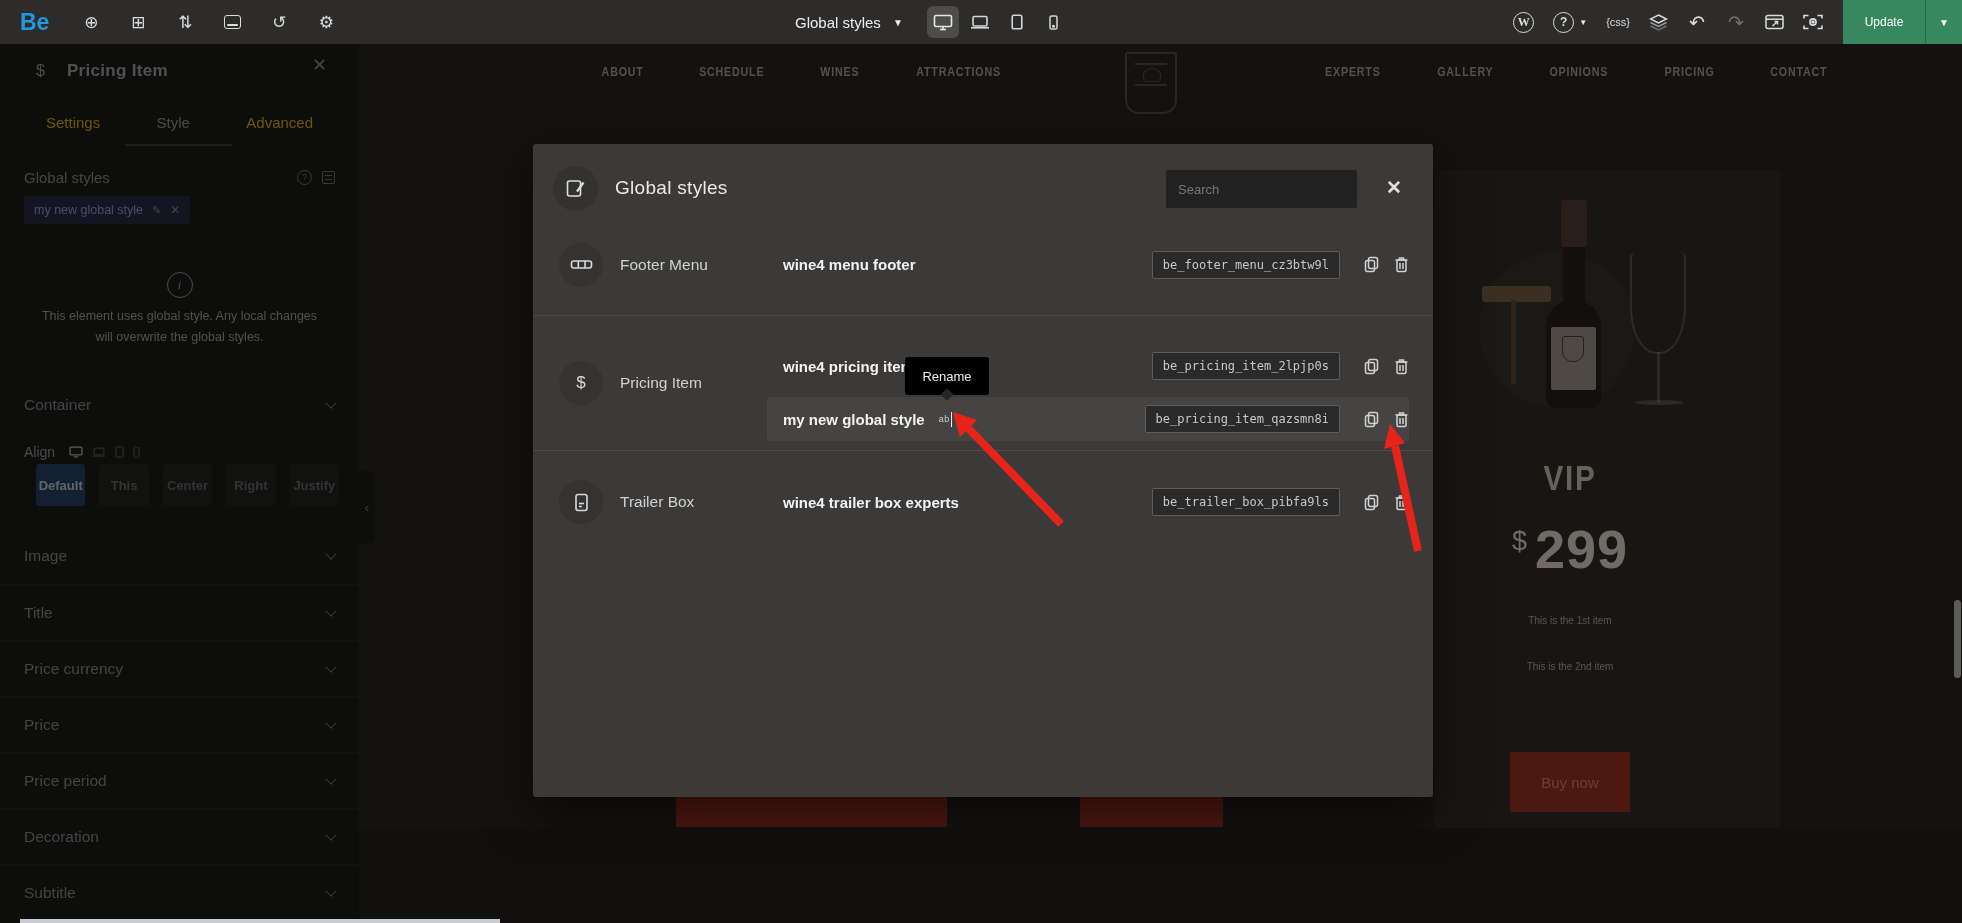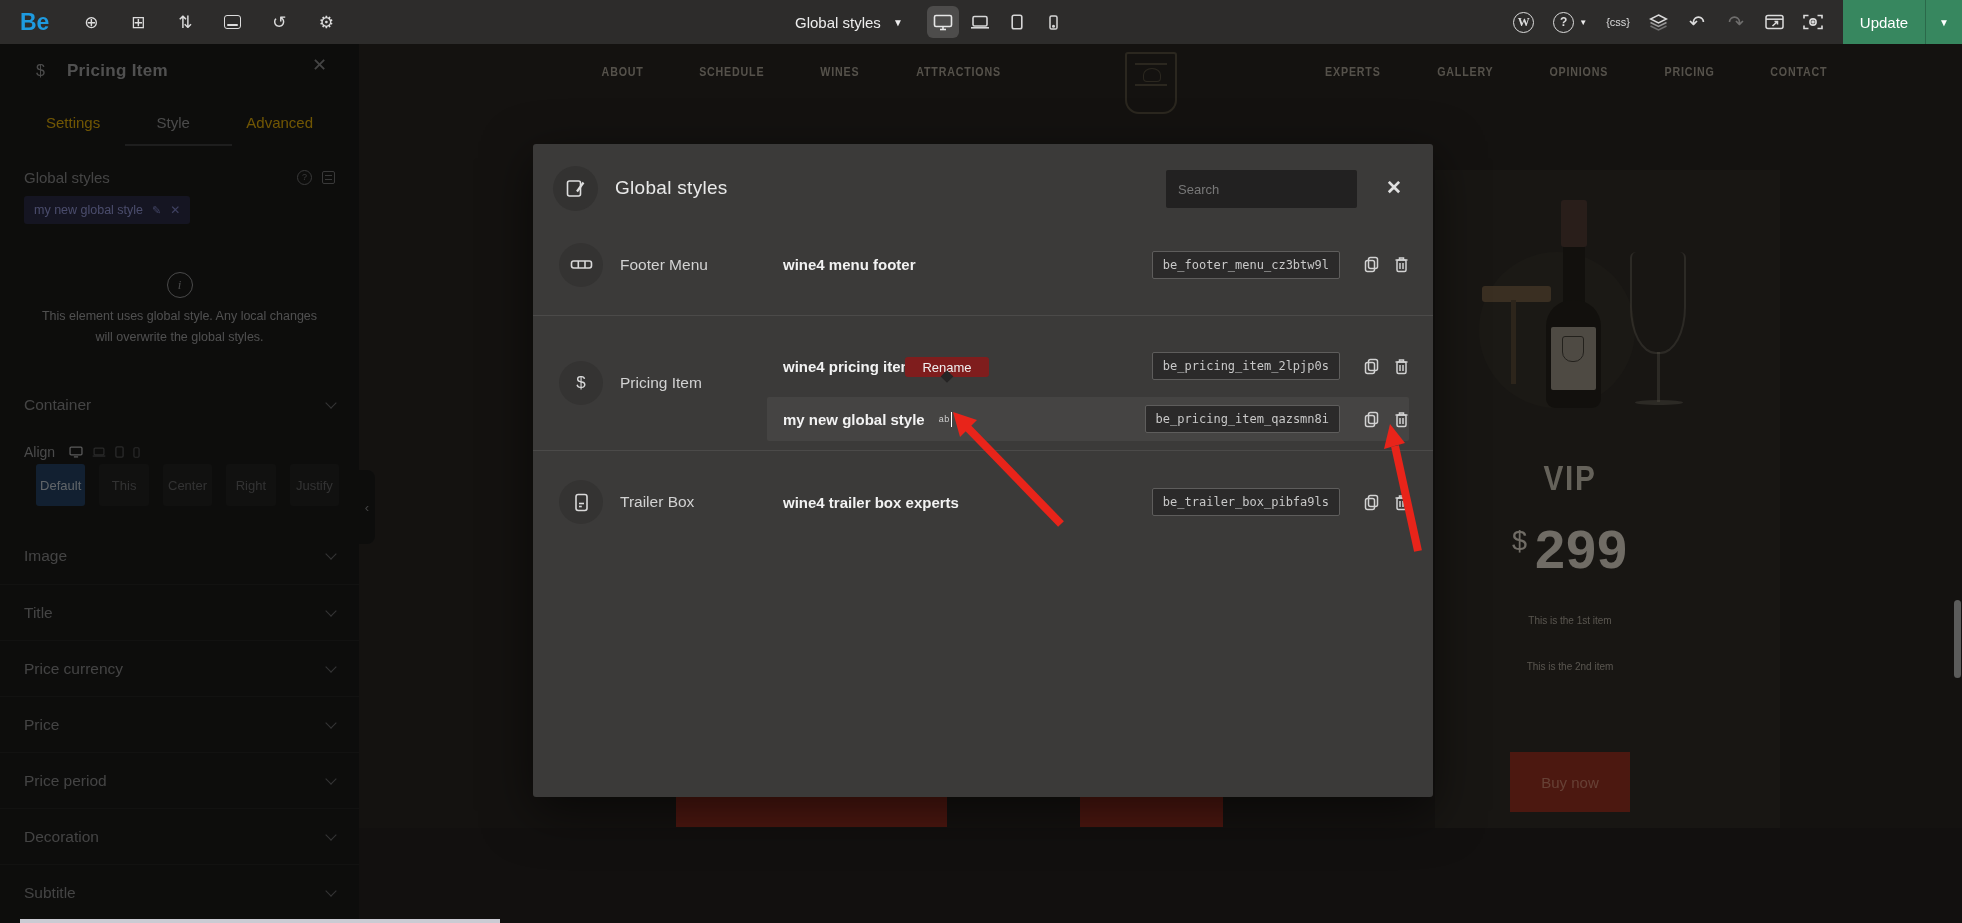--- a/index.html
+++ b/index.html
@@ -22,21 +22,21 @@
   .tb-view { display:flex; align-items:center; gap:12px; color:#ededed; font-size:15px; cursor:pointer; }
   .caret-down { font-size:10px; color:#ededed; }
   .devices { display:flex; gap:5px; }
   .dev { width:32px; height:32px; border-radius:6px; display:flex; align-items:center; justify-content:center; cursor:pointer; }
   .dev.active { background:#4d4c4b; }
   .tb-right { position:absolute; right:0; top:0; height:44px; display:flex; align-items:center; }
   .tb-ricons { display:flex; align-items:center; gap:19px; color:#dcdcdc; margin-right:20px; }
   .circ { width:21px; height:21px; border:1.6px solid #dcdcdc; border-radius:50%; display:flex; align-items:center; justify-content:center; font-size:12px; font-weight:bold; }
   .css-ic { font-size:11px; letter-spacing:0; color:#dcdcdc; }
   .dim { color:#6f6e6d; }
-  .update-btn { height:44px; width:82px; background:#37875f; color:#fff; font-size:15px; display:flex; align-items:center; justify-content:center; cursor:pointer; }
+  .update-btn { height:44px; width:82px; background:#37875f; color:#fff; font-size:12px; display:flex; align-items:center; justify-content:center; cursor:pointer; }
   .update-caret { height:44px; width:37px; background:#37875f; border-left:1px solid rgba(0,0,0,0.22); color:#fff; display:flex; align-items:center; justify-content:center; font-size:10px; cursor:pointer; }
 
   
   .sidebar { position:absolute; left:0; top:44px; width:359px; bottom:0; background:#1c1c1b; z-index:10; }
   .sb-abs { position:absolute; }
   .sb-header { left:0; right:0; top:10px; height:34px; display:flex; align-items:center; }
   .sb-dollar { margin-left:36px; color:#9e9e9e; font-size:16px; }
   .sb-title { margin-left:22px; color:#a8a8a8; font-size:17px; font-weight:bold; letter-spacing:.3px; }
   .sb-close { position:absolute; right:32px; top:0; color:#8f8f8f; font-size:18px; cursor:pointer; }
   .sb-tabs { left:0; right:0; top:62px; height:32px; display:flex; justify-content:space-between; padding:0 46px; align-items:center; font-size:15px; }
@@ -51,21 +51,21 @@
   .mini-sq b { position:absolute; left:2px; right:2px; top:7px; height:1.3px; background:#777; }
   .gs-tag { left:24px; top:152px; height:28px; background:#2d2d47; border-radius:3px; display:inline-flex; align-items:center; padding:0 10px; gap:9px; font-size:12.5px; color:#9a9ee0; cursor:pointer; }
   .gs-tag .pencil { font-size:11px; color:#8488cc; cursor:pointer; }
   .gs-tag .x { font-size:12px; color:#8488cc; cursor:pointer; }
   .info-ic { left:50%; top:228px; margin-left:-13px; width:26px; height:26px; border:1.6px solid #9a9a9a; border-radius:50%; color:#9a9a9a; display:flex; align-items:center; justify-content:center; font-size:13px; font-style:italic; font-family:"Liberation Serif",serif; }
   .info-text { left:38px; right:38px; top:262px; text-align:center; color:#a6a6a6; font-size:12.5px; line-height:21px; }
   .sb-sec { left:24px; right:24px; display:flex; align-items:center; color:#8e8e8e; font-size:15.5px; cursor:pointer; }
   .chev { width:8px; height:8px; border-right:1.6px solid #6f6f6f; border-bottom:1.6px solid #6f6f6f; transform:rotate(45deg); margin-left:auto; margin-top:-4px; }
   .align-row { left:24px; right:24px; top:398px; height:20px; display:flex; align-items:center; gap:14px; color:#9c9c9c; font-size:14px; }
   .align-devs { display:flex; gap:9px; align-items:center; }
-  .seg { left:36px; right:20px; top:420px; height:42px; display:flex; gap:14px; }
+  .seg { left:36px; right:20px; top:420px; height:42px; display:flex; gap:14px;font-weight:bold; }
   .seg .opt { flex:1; background:#242423; color:#6a6a6a; font-size:13px; display:flex; align-items:center; justify-content:center; cursor:pointer; border-radius:3px; }
   .seg .opt.active { background:#264467; color:#c9d2da; }
   .sb-list { left:0; right:0; top:484px; }
   .sb-list .row { height:56px; display:flex; align-items:center; padding:0 24px; color:#8e8e8e; font-size:15.5px; border-top:1px solid #262625; cursor:pointer; }
   .sb-list .row:first-child { border-top:none; }
   .collapse-handle { position:absolute; left:359px; top:470px; width:16px; height:74px; background:#1c1c1b; border-radius:0 8px 8px 0; z-index:11; display:flex; align-items:center; justify-content:center; color:#8a8a8a; font-size:13px; cursor:pointer; }
 
   
   .site { position:absolute; left:359px; top:44px; right:0; bottom:0; background:#2a2723; z-index:5; }
   .nav { position:absolute; top:20px; display:flex; gap:44px; }
@@ -126,21 +126,21 @@
   .act { cursor:pointer; display:flex; }
   .row1 { height:102px; align-items:center; }
   .row2 { height:135px; align-items:center; }
   .row2 .g-entries { padding-top:12px; }
   .row2 .entryA { height:58px; }
   .row2 .entryB { height:44px; margin:2px 0 0 -16px; padding-left:16px; background:#454443; border-radius:2px; }
   .row3 { height:102px; align-items:center; }
   .rename-cursor { display:inline-flex; align-items:center; margin-left:14px; font-weight:normal; }
   .rename-cursor .ab { font-size:9px; color:#cfcfcf; letter-spacing:.5px; }
   .rename-cursor .bar { width:1.5px; height:15px; background:#fff; margin-left:1px; }
-  .tooltip { position:absolute; left:372px; top:213px; width:84px; height:20px; background:#7f1d1d; border-radius:3px; color:#efefef; font-size:13px; display:flex; align-items:center; justify-content:center; z-index:5; }
+  .tooltip { position:absolute; left:372px; top:213px; width:84px; height:38px; background:#000000; border-radius:3px; color:#efefef; font-size:13px; display:flex; align-items:center; justify-content:center; z-index:5; }
   .tooltip .tip { position:absolute; left:50%; bottom:-4px; width:9px; height:9px; background:#262525; transform:translateX(-50%) rotate(45deg); }
 
   
   .arrows { position:absolute; left:0; top:0; z-index:80; pointer-events:none; }
   .bottom-bar { position:absolute; left:20px; bottom:0; width:480px; height:4px; background:#cbcbd3; z-index:85; }
   .vscroll { position:absolute; right:1px; top:600px; width:7px; height:78px; background:#5c5c5b; border-radius:4px; z-index:85; }
 </style>
 </head>
 <body>
 

